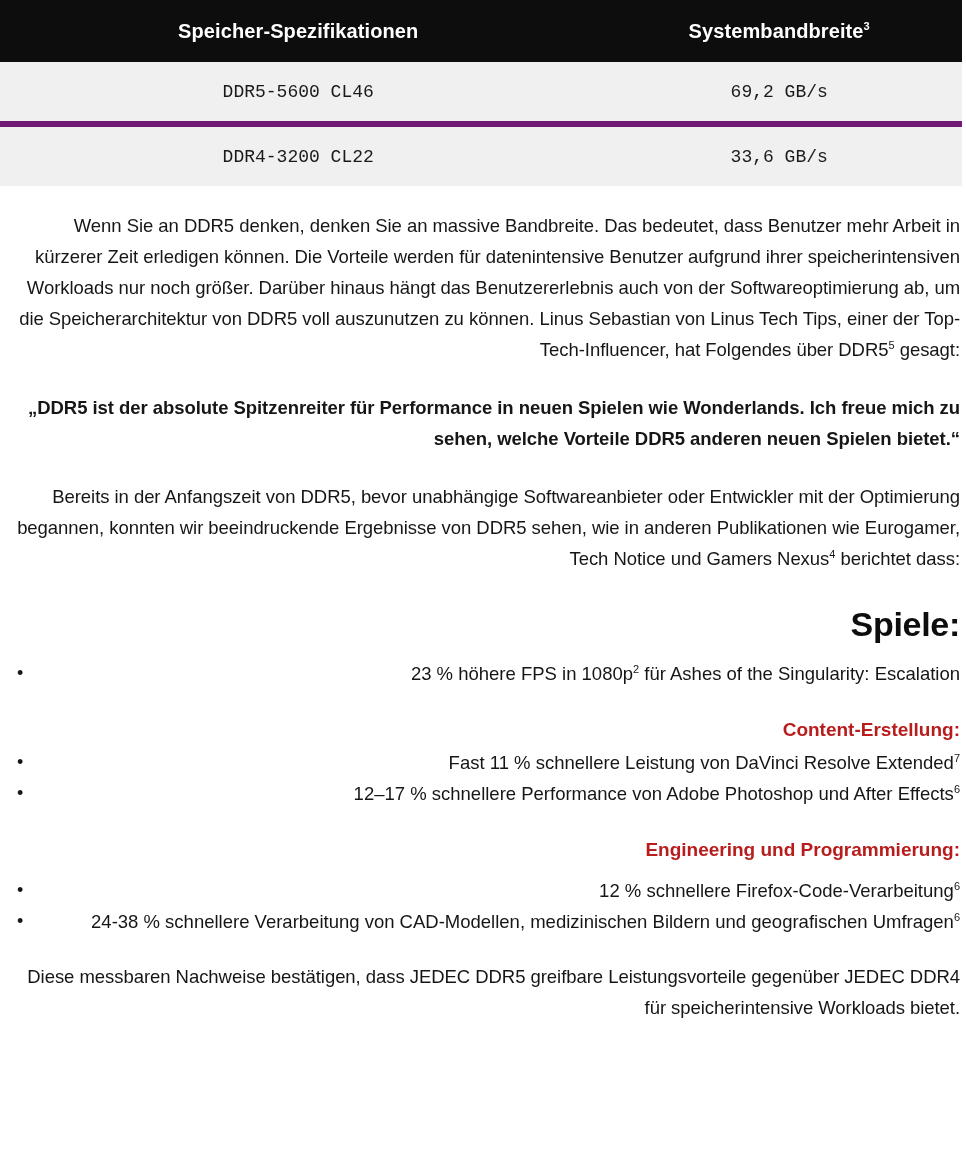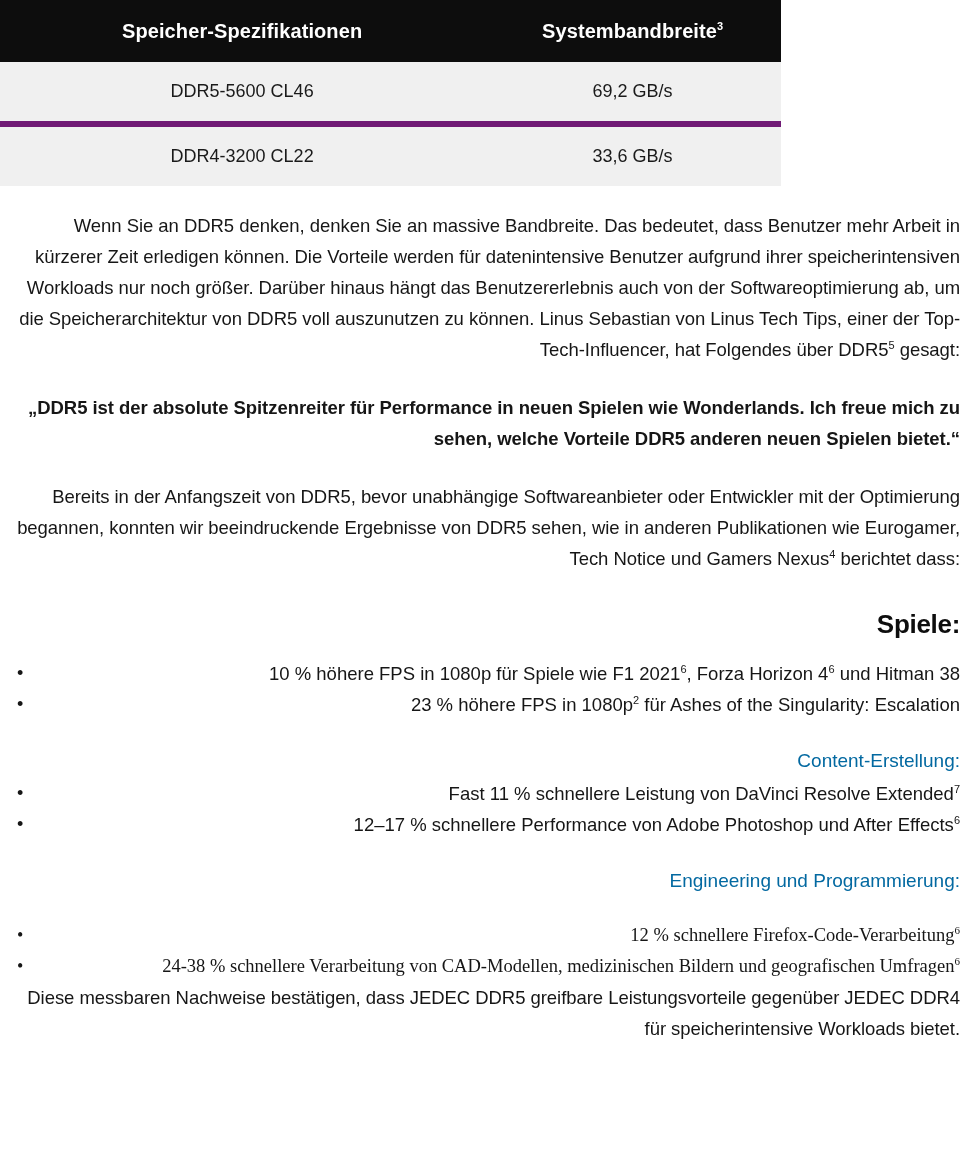--- a/index.html
+++ b/index.html
@@ -18,21 +18,21 @@
 
   .page {
     width: 966px;
     height: 1160px;
     position: relative;
     background: #ffffff;
   }
 
   
   .spec-table {
-    width: 781px;
+    width: 962px;
     border-collapse: collapse;
     table-layout: fixed;
     margin: 0;
   }
   .spec-table th {
     background: #0d0d0d;
     color: #ffffff;
     font-size: 20px;
     font-weight: bold;
     letter-spacing: 0.1px;
@@ -48,20 +48,21 @@
   }
   .spec-table td {
     background: #f0f0f0;
     color: #1a1a1a;
     font-size: 18px;
     height: 59px;
     vertical-align: middle;
     text-align: center;
     padding: 0;
     border: none;
+    font-family: Liberation Mono, monospace;
   }
   .spec-table tbody tr + tr td {
     border-top: 6px solid #701a75;
   }
   .col-spec { width: 62%; }
   .col-bw   { width: 38%; }
 
   
   .content {
     padding: 0 6px 0 6px;
@@ -71,43 +72,43 @@
   p.body-text {
     font-size: 18.5px;
     line-height: 31px;
     margin: 0;
     color: #161616;
     letter-spacing: -0.05px;
   }
   p.first-para { margin-top: 24px; }
   p.quote-para { margin-top: 27px; font-weight: bold; }
   p.pub-para   { margin-top: 27px; }
-  p.final-para { }
+  p.final-para { margin-top: 24px; }
 
   p.body-text sup {
     font-size: 11px;
     vertical-align: super;
     line-height: 0;
   }
 
   h2.section-heading {
-    font-size: 26px;
+    font-size: 34px;
     font-weight: bold;
     margin: 30px 0 0 0;
     line-height: 40px;
     color: #0d0d0d;
     letter-spacing: -0.3px;
   }
 
   h3.sub-heading {
     font-size: 19px;
-    font-weight: normal;
+    font-weight: bold;
     margin: 28px 0 0 0;
     line-height: 26px;
-    color: #0369a1;
+    color: #b91c1c;
   }
 
   ul.bullet-list {
     list-style: none;
     margin: 12px 0 0 0;
     padding: 0;
   }
   ul.bullet-list li {
     position: relative;
     font-size: 18.5px;
@@ -125,21 +126,21 @@
     line-height: 31px;
     color: #161616;
   }
   ul.bullet-list li sup {
     font-size: 11px;
     vertical-align: super;
     line-height: 0;
   }
   ul.games-list { margin-top: 14px; }
   ul.content-list { margin-top: 4px; }
-  ul.eng-list { margin-top: 26px; font-family: Liberation Serif, serif; }
+  ul.eng-list { margin-top: 12px; }
 </style>
 </head>
 <body>
 
 <div class="page">
 
   <table class="spec-table">
     <colgroup>
       <col class="col-spec">
       <col class="col-bw">
@@ -165,21 +166,20 @@
   <div class="content">
 
     <p class="body-text first-para"><span>Wenn Sie an DDR5 denken, denken Sie an massive Bandbreite. Das bedeutet, dass Benutzer mehr Arbeit in kürzerer Zeit erledigen können. Die Vorteile werden für datenintensive Benutzer aufgrund ihrer speicherintensiven Workloads nur noch größer. Darüber hinaus hängt das Benutzererlebnis auch von der Softwareoptimierung ab, um die Speicherarchitektur von DDR5 voll auszunutzen zu können. Linus Sebastian von Linus Tech Tips, einer der Top-Tech-Influencer, hat Folgendes über DDR5</span><sup>5</sup><span> gesagt:</span></p>
 
     <p class="body-text quote-para">„DDR5 ist der absolute Spitzenreiter für Performance in neuen Spielen wie Wonderlands. Ich freue mich zu sehen, welche Vorteile DDR5 anderen neuen Spielen bietet.“</p>
 
     <p class="body-text pub-para"><span>Bereits in der Anfangszeit von DDR5, bevor unabhängige Softwareanbieter oder Entwickler mit der Optimierung begannen, konnten wir beeindruckende Ergebnisse von DDR5 sehen, wie in anderen Publikationen wie Eurogamer, Tech Notice und Gamers Nexus</span><sup>4</sup><span> berichtet dass:</span></p>
 
     <h2 class="section-heading">Spiele:</h2>
     <ul class="bullet-list games-list">
-      <li><span>10 % höhere FPS in 1080p für Spiele wie F1 2021</span><sup>6</sup><span>, Forza Horizon 4</span><sup>6</sup><span> und Hitman 38</span></li>
       <li><span>23 % höhere FPS in 1080p</span><sup>2</sup><span> für Ashes of the Singularity: Escalation</span></li>
     </ul>
 
     <h3 class="sub-heading">Content-Erstellung:</h3>
     <ul class="bullet-list content-list">
       <li><span>Fast 11 % schnellere Leistung von DaVinci Resolve Extended</span><sup>7</sup></li>
       <li><span>12–17 % schnellere Performance von Adobe Photoshop und After Effects</span><sup>6</sup></li>
     </ul>
 
     <h3 class="sub-heading">Engineering und Programmierung:</h3>

